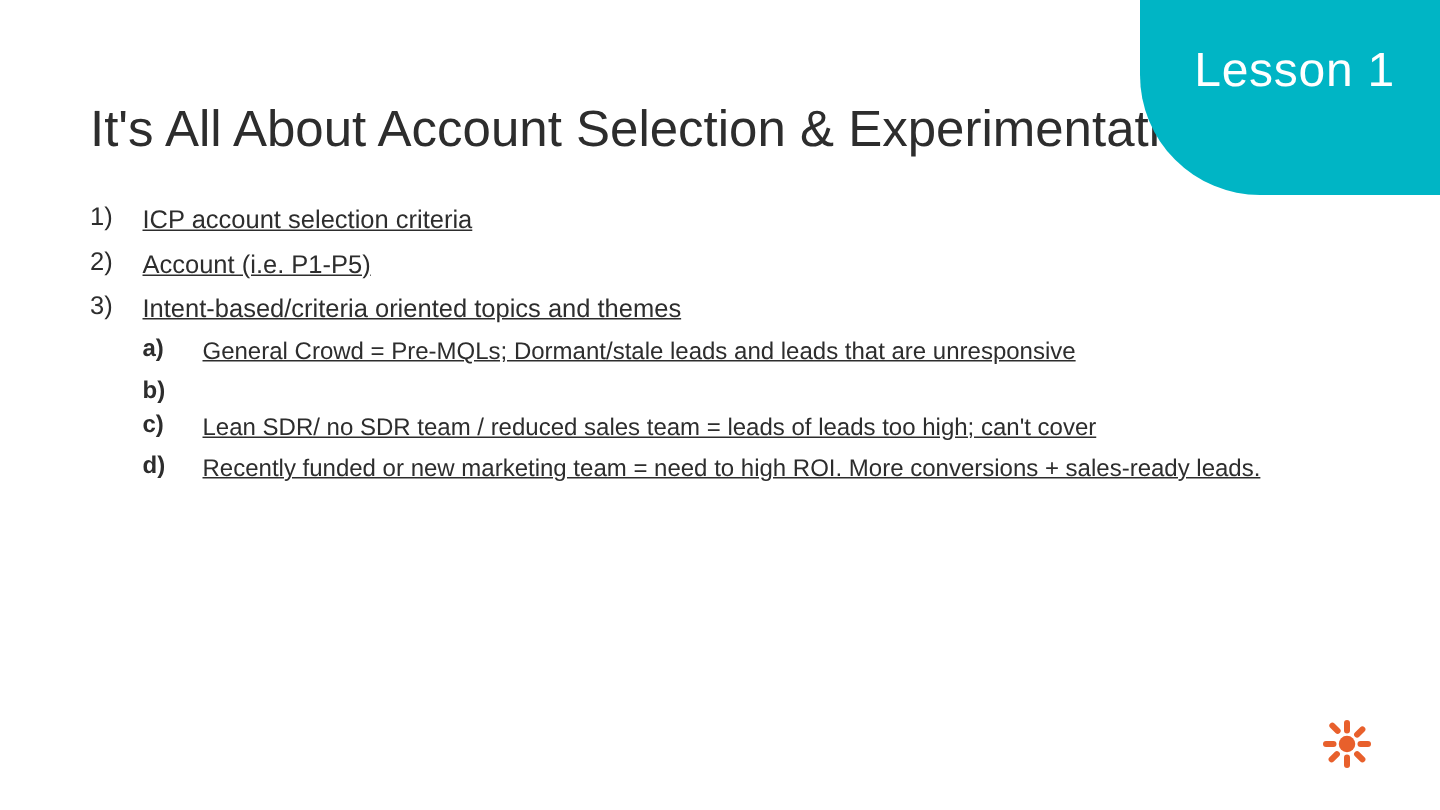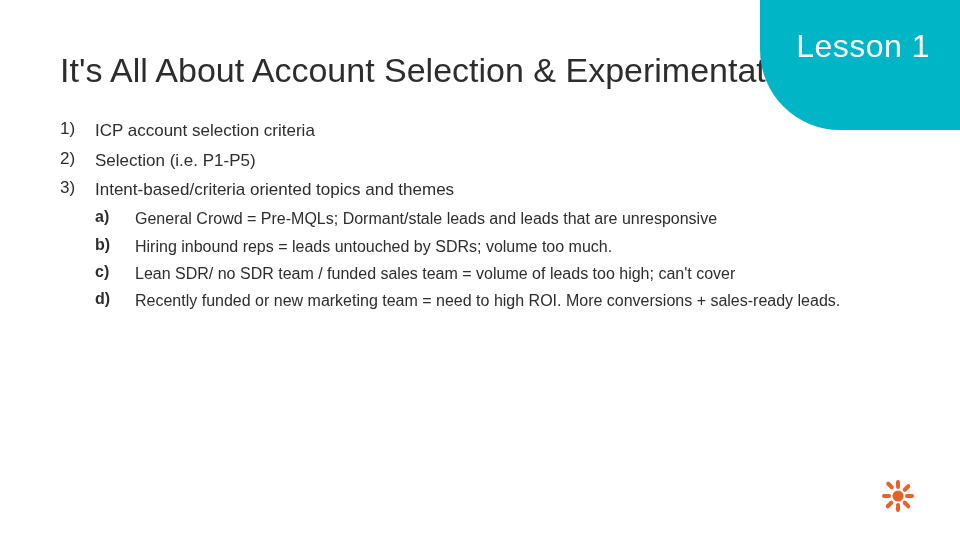--- a/index.html
+++ b/index.html
@@ -15,21 +15,21 @@
       font-family: 'Georgia', 'Times New Roman', serif;
       overflow: hidden;
       position: relative;
     }
 
     .slide {
       width: 960px;
       height: 540px;
       background: #ffffff;
       position: relative;
-      padding: 40px 60px 40px 60px;
+      padding: 56px 60px 40px 60px;
     }
 
     
     .corner-blob {
       position: absolute;
       top: 0;
       right: 0;
       width: 200px;
       height: 130px;
       background: #00b5c5;
@@ -102,20 +102,21 @@
       color: #2d2d2d;
     }
 
     .sub-list > li .content {
       line-height: 1.45;
       text-align: center;
     }
 
     .main-list > li .content {
       line-height: 1.4;
+      text-decoration: underline;
     }
 
     
     .hubspot-logo {
       position: absolute;
       bottom: 22px;
       right: 40px;
       width: 44px;
       height: 44px;
       z-index: 2;
@@ -139,44 +140,43 @@
 
   <ol class="main-list">
 
     <li>
       <span class="num">1)</span>
       <span class="content">ICP account selection criteria</span>
     </li>
 
     <li>
       <span class="num">2)</span>
-      <span class="content">Selection (i.e. P1-P5)</span>
+      <span class="content">Account (i.e. P1-P5)</span>
     </li>
 
     <li style="flex-direction: column;">
       <div style="display:flex; align-items: flex-start;">
         <span class="num">3)</span>
         <span class="content">Intent-based/criteria oriented topics and themes</span>
       </div>
 
       <ul class="sub-list" style="margin-left: 35px;">
 
         <li>
           <span class="letter">a)</span>
           <span class="content">General Crowd = Pre-MQLs; Dormant/stale leads and leads that are unresponsive</span>
         </li>
 
         <li>
           <span class="letter">b)</span>
-          <span class="content">Hiring inbound reps = leads untouched by SDRs; volume too much.</span>
         </li>
 
         <li>
           <span class="letter">c)</span>
-          <span class="content">Lean SDR/ no SDR team / funded sales team = volume of leads too high; can't cover</span>
+          <span class="content">Lean SDR/ no SDR team / reduced sales team = leads of leads too high; can't cover</span>
         </li>
 
         <li>
           <span class="letter">d)</span>
           <span class="content">Recently funded or new marketing team = need to high ROI. More conversions + sales-ready leads.</span>
         </li>
 
       </ul>
     </li>
 

